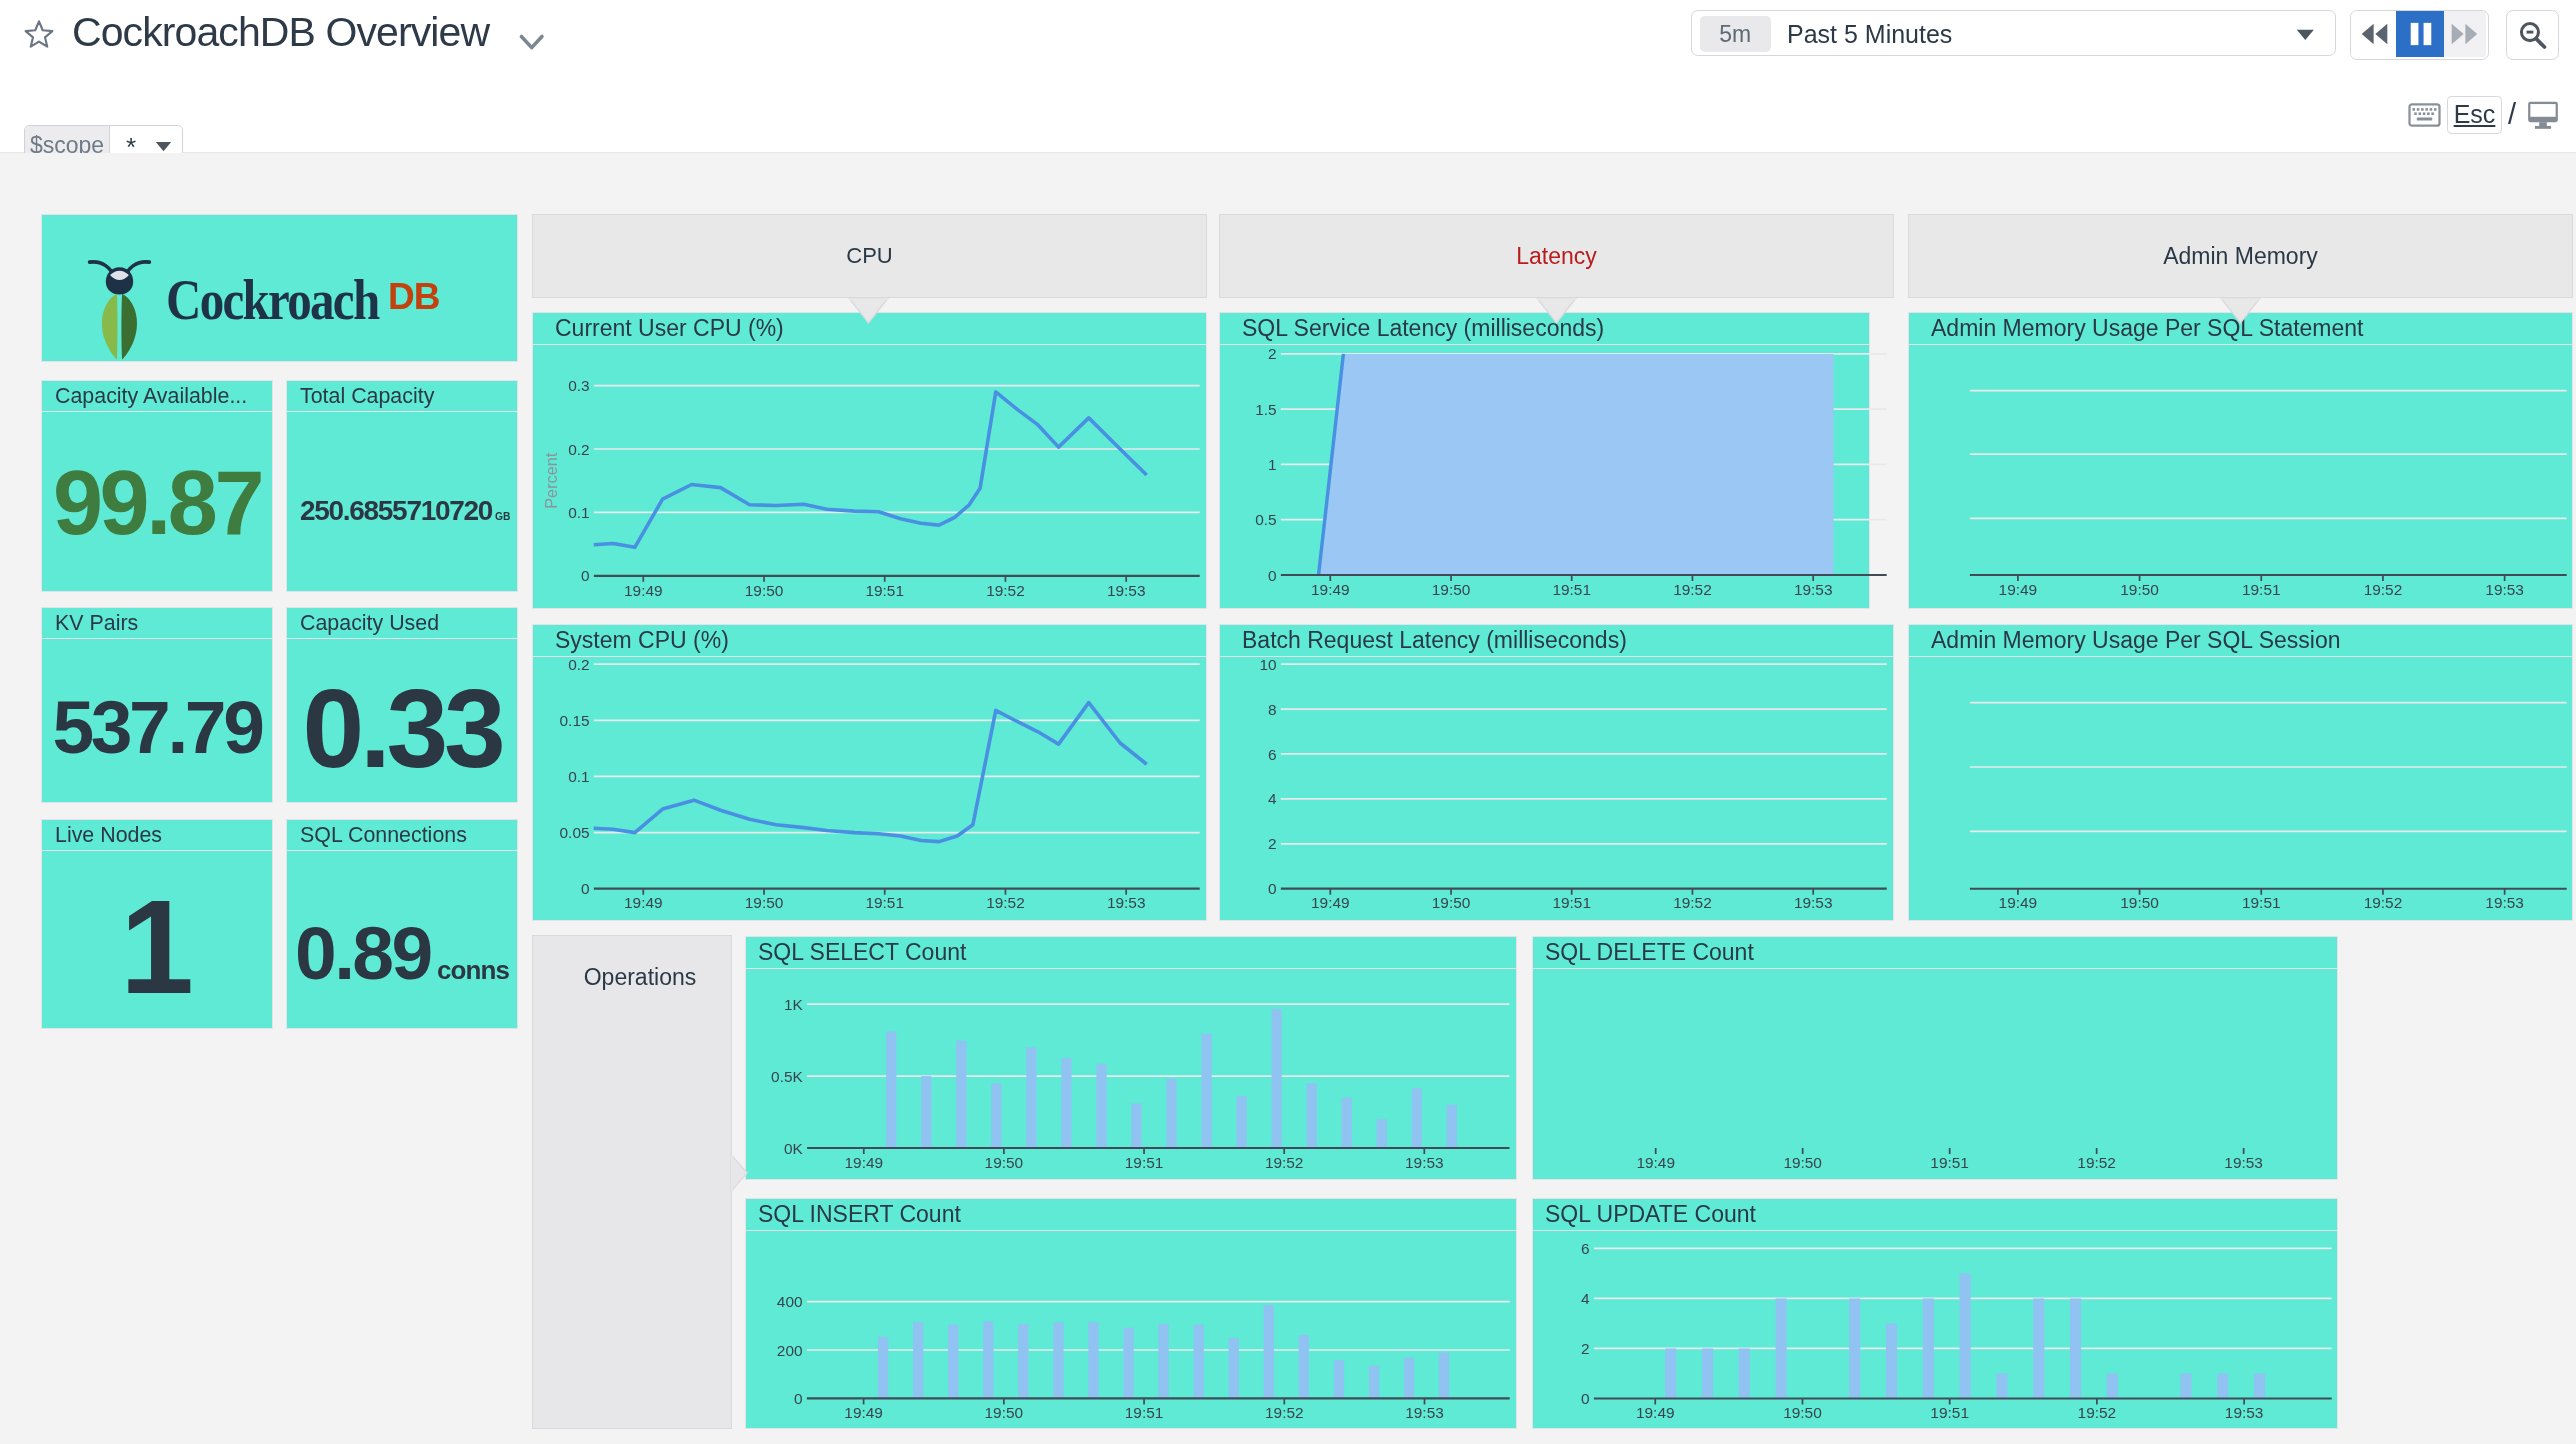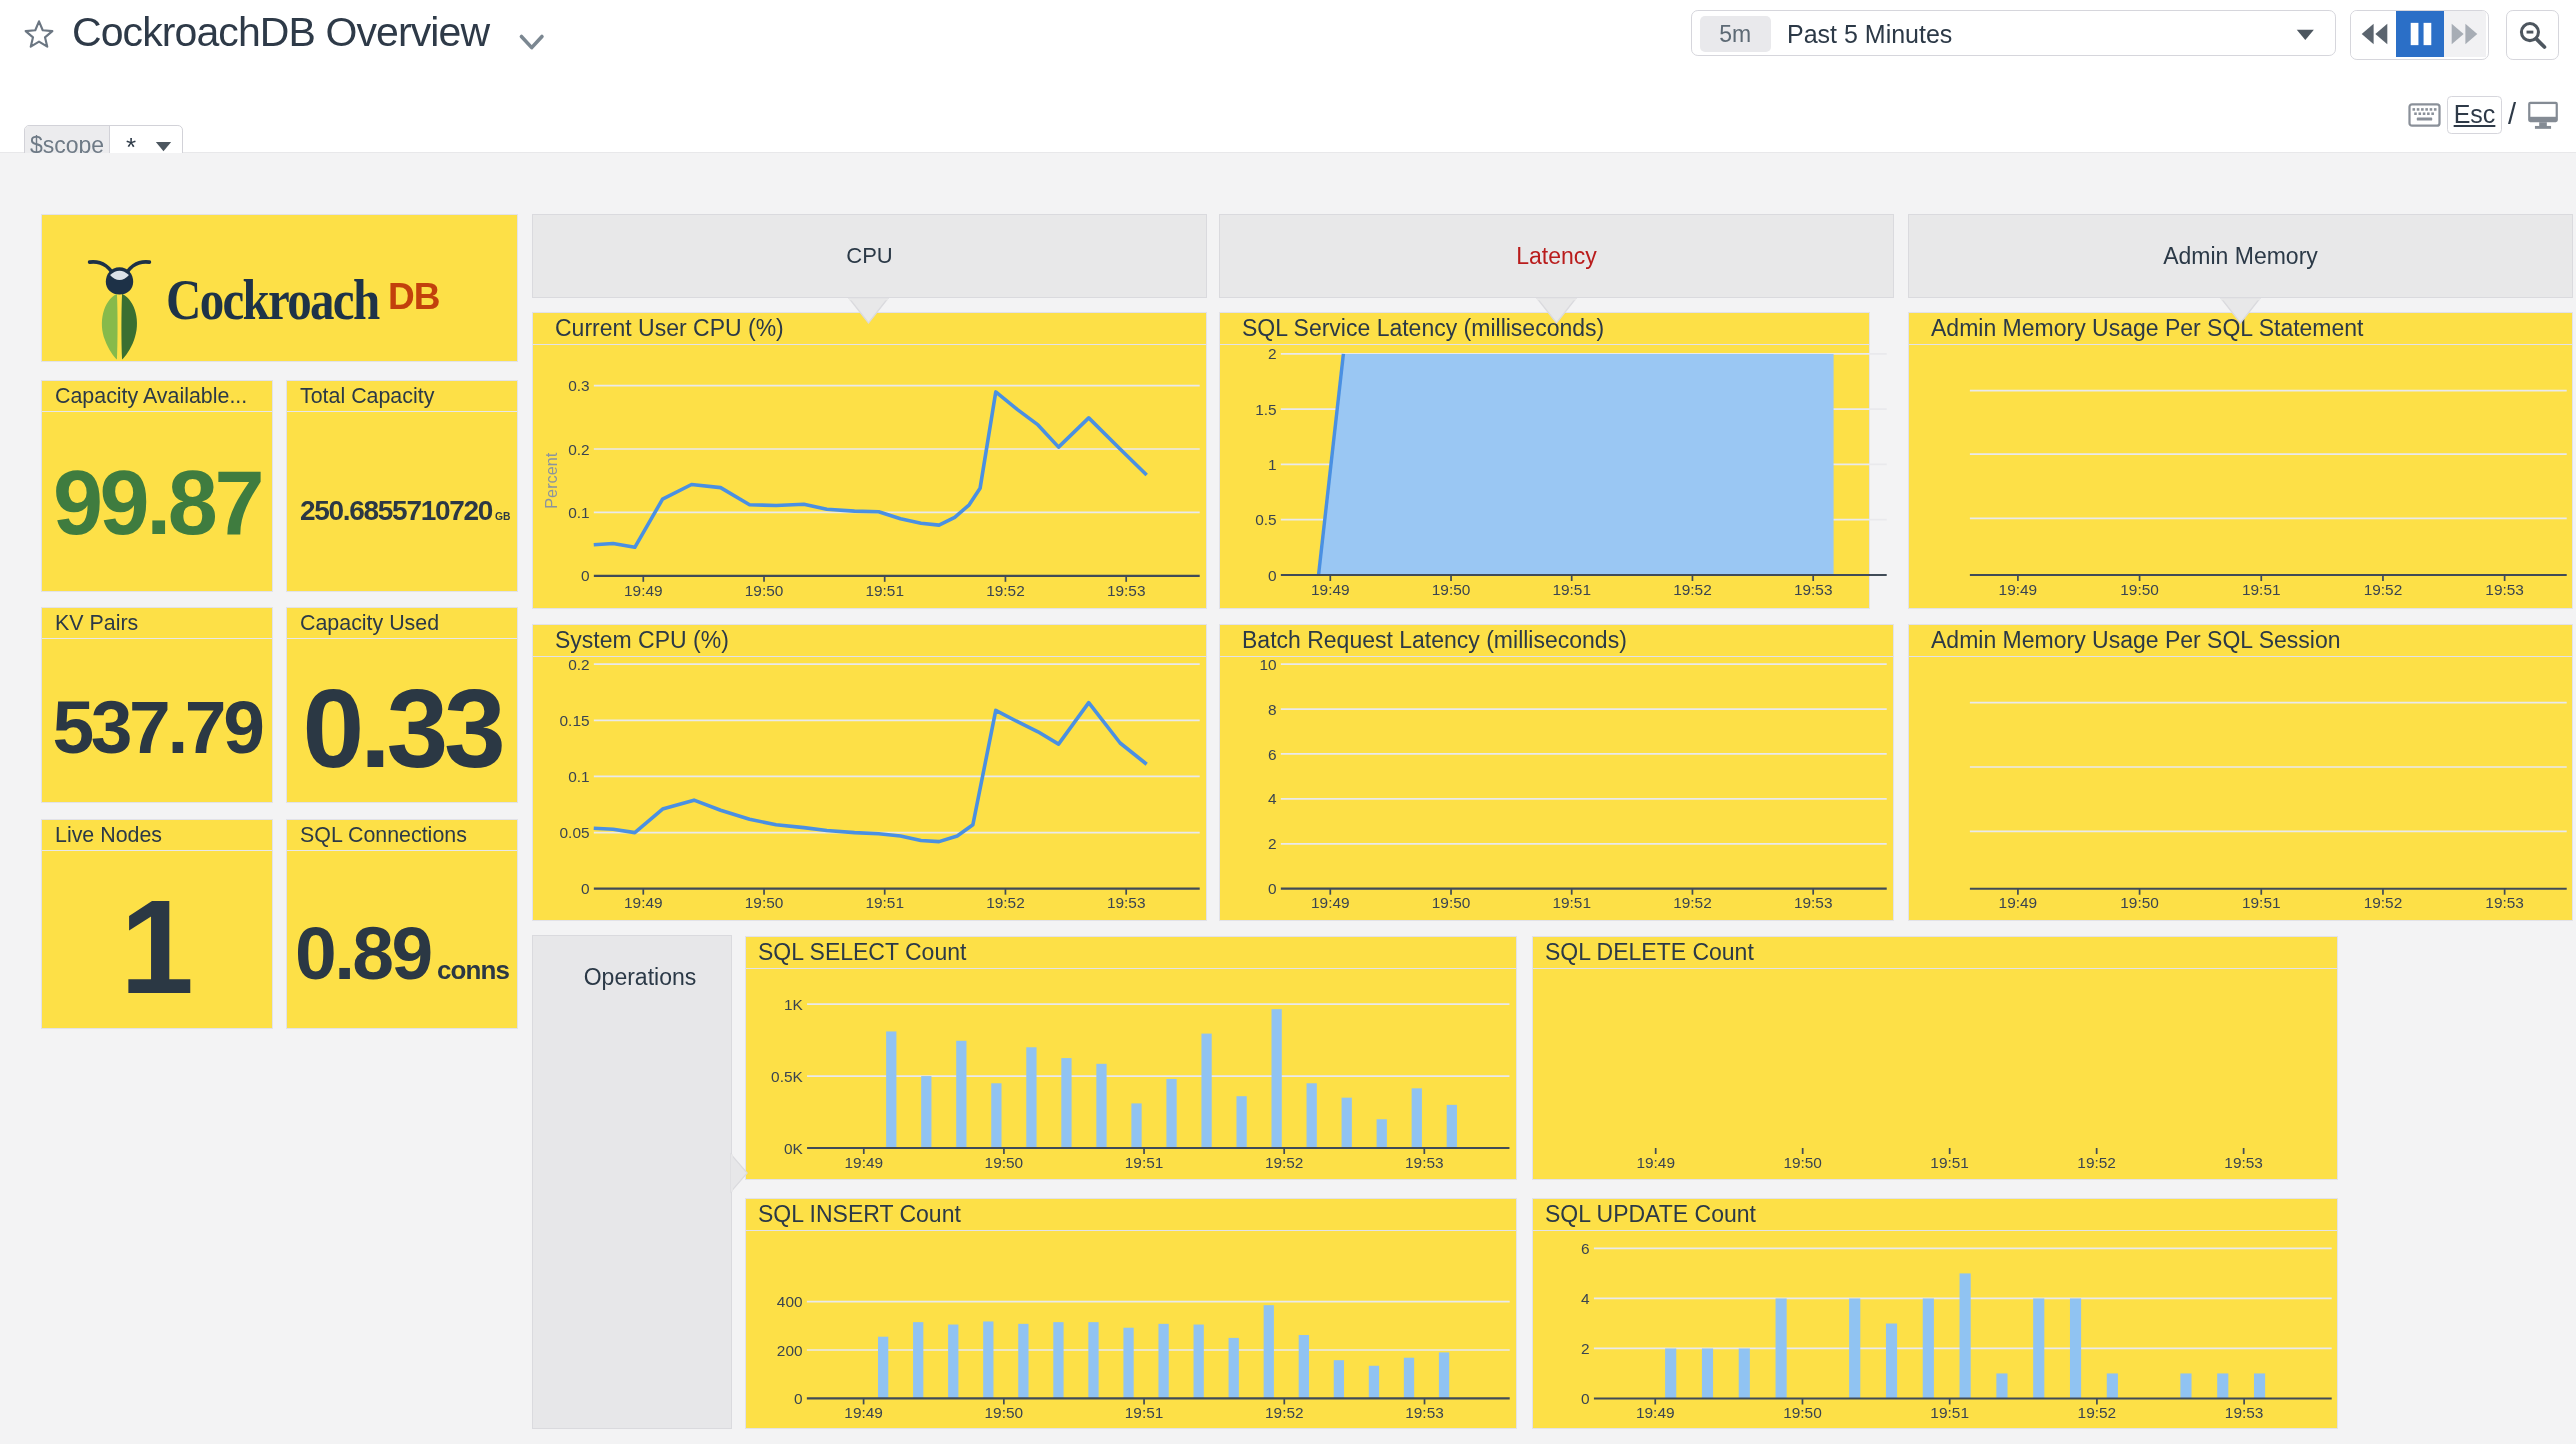--- a/index.html
+++ b/index.html
@@ -1,18 +1,18 @@
 <!DOCTYPE html>
 <html style="font-size:13.7px"><head><meta charset="utf-8">
 <style>
 * { margin:0; padding:0; box-sizing:border-box; }
 html,body { width:2576px; height:1444px; overflow:hidden; background:#fff;
   font-family:"Liberation Sans", sans-serif; -webkit-font-smoothing:antialiased; }
 .abs { position:absolute; }
-.panel { position:absolute; background:#fde047; border:1.7px solid #e2e2e8; }
+.panel { position:absolute; background:#5eead4; border:1.7px solid #e2e2e8; }
 .ptitle { position:absolute; left:0; right:0; top:0; height:32px;
   border-bottom:1.7px solid #e2e2e8; font-size:23px; color:#2b3947;
   line-height:31px; padding-left:22px; white-space:nowrap; overflow:hidden; }
 .ptitle2 { position:absolute; left:0; right:0; top:0; height:32px;
   border-bottom:1.7px solid #e2e2e8; font-size:23px; color:#2b3947;
   line-height:31px; padding-left:12px; white-space:nowrap; overflow:hidden; }
 .ctitle { position:absolute; left:0; right:0; top:0; height:31px;
   border-bottom:1.7px solid #e7e7eb; font-size:21.4px; color:#2b3947;
   line-height:31px; padding-left:13px; white-space:nowrap; overflow:hidden; }
 svg { position:absolute; display:block; overflow:visible; }

